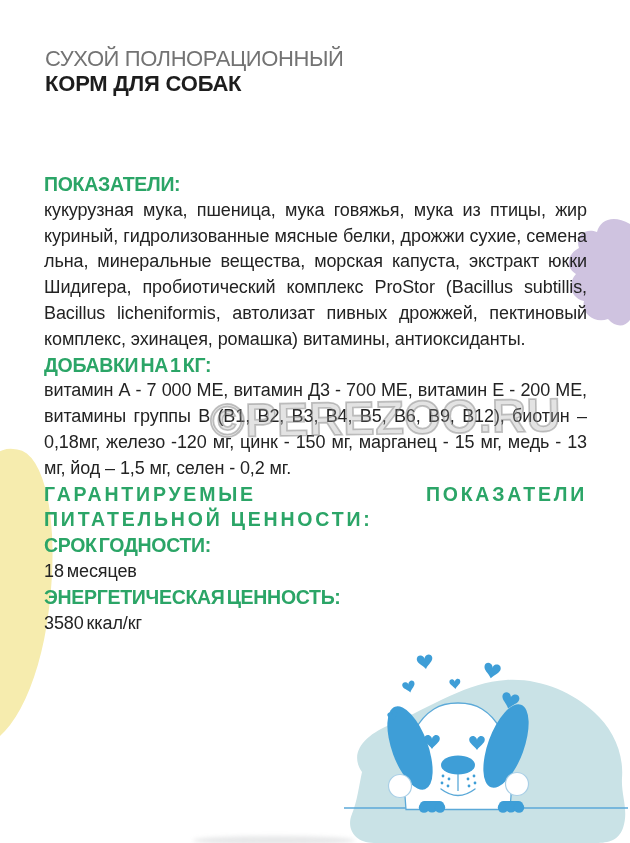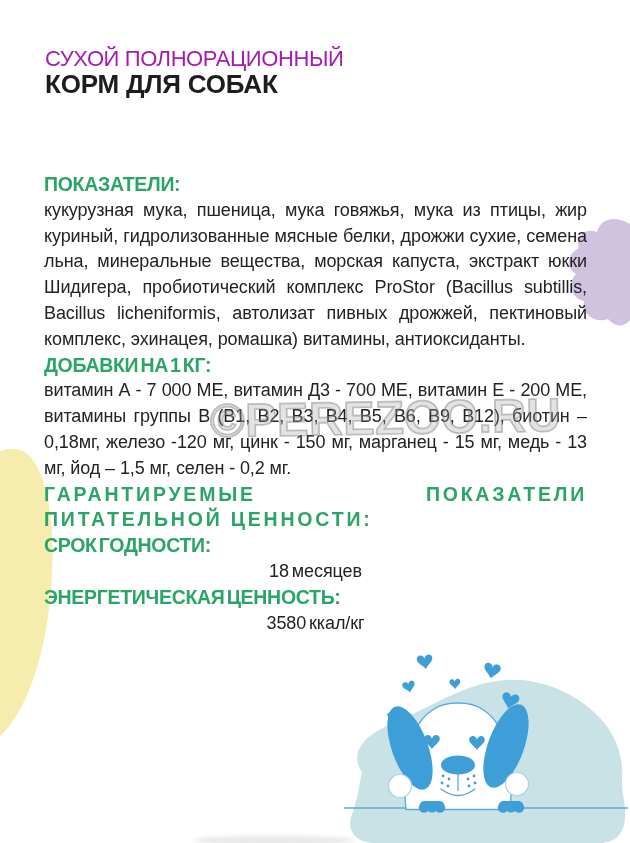--- a/index.html
+++ b/index.html
@@ -16,38 +16,38 @@
     left:-58px; top:448px; width:108px; height:298px;
     background:#f6ecae; border-radius:50% 48% 52% 50% / 46% 52% 48% 54%;
     transform:rotate(7deg);
   }
   .floor-shadow {
     position:absolute; left:193px; top:836px; width:162px; height:9px;
     background:rgba(120,130,135,0.18); border-radius:50%; filter:blur(2px); z-index:1;
   }
   
   .product { position:absolute; left:45px; top:46px; z-index:2; }
-  .product-line1 { font-size:22px; font-weight:400; color:#a21caf; letter-spacing:-0.4px; line-height:25px; }
-  .product-line2 { font-size:26px; font-weight:700; color:#1d1d1d; letter-spacing:-0.2px; line-height:26px; }
+  .product-line1 { font-size:22px; font-weight:400; color:#737373; letter-spacing:-0.4px; line-height:25px; }
+  .product-line2 { font-size:22px; font-weight:700; color:#1d1d1d; letter-spacing:-0.2px; line-height:26px; }
   .product-flavor { font-size:25px; font-weight:700; color:#d8404f; letter-spacing:0.2px; line-height:31px; }
   .logo { position:absolute; left:374px; top:28px; z-index:2; color:#3aa873; }
   .logo-line1 { font-size:45px; line-height:47px; font-weight:400; letter-spacing:0.5px; }
   .logo-line2 { font-size:44px; line-height:46px; font-weight:400; letter-spacing:0.5px; white-space:nowrap; }
   .logo-o-svg { display:inline-block; width:38px; height:43px; vertical-align:-5px; margin:0 1px; }
   .logo-tm { font-size:11px; font-weight:700; vertical-align:super; letter-spacing:1px; position:relative; top:-14px; left:2px; }
   
   .content {
     position:absolute; left:44px; top:172px; width:543px; z-index:2;
     font-size:18px; line-height:25.8px; color:#232323;
   }
   .sec-title { color:#2ba567; font-weight:700; font-size:19.5px; }
   .sec-title.tight { word-spacing:-3px; letter-spacing:-0.3px; }
   .sec-title.wide { letter-spacing:2.8px; text-align:justify; }
   .sec-body { text-align:justify; letter-spacing:-0.1px; }
-  .sec-body.plain { text-align:center; word-spacing:-2px; }
+  .sec-body.plain { text-align:left; word-spacing:-2px; }
   
   .watermark {
     position:absolute; left:210px; top:390px; z-index:3;
     font-size:47px; font-weight:700; letter-spacing:0.5px;
     color:rgba(255,255,255,0.05);
     -webkit-text-stroke:1.7px rgba(125,125,125,0.45);
     text-shadow:0 0 1px rgba(140,140,140,0.25);
     transform:rotate(-1deg); white-space:nowrap; pointer-events:none;
   }
   

